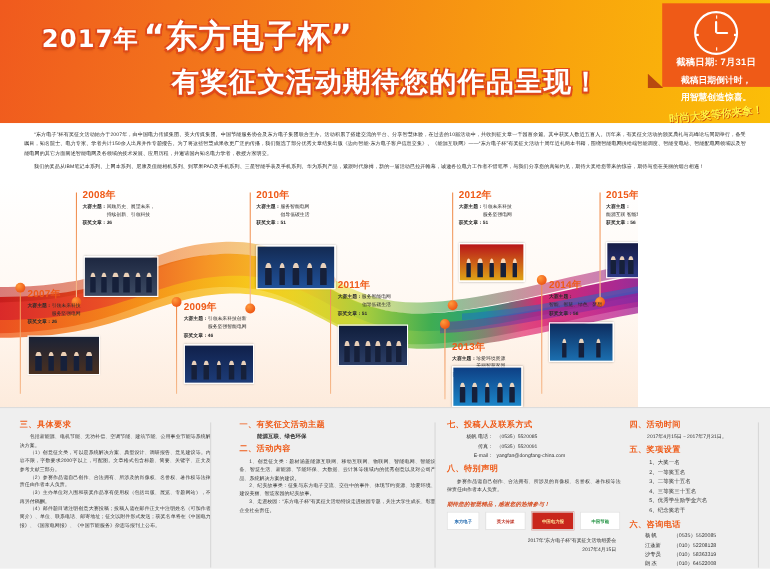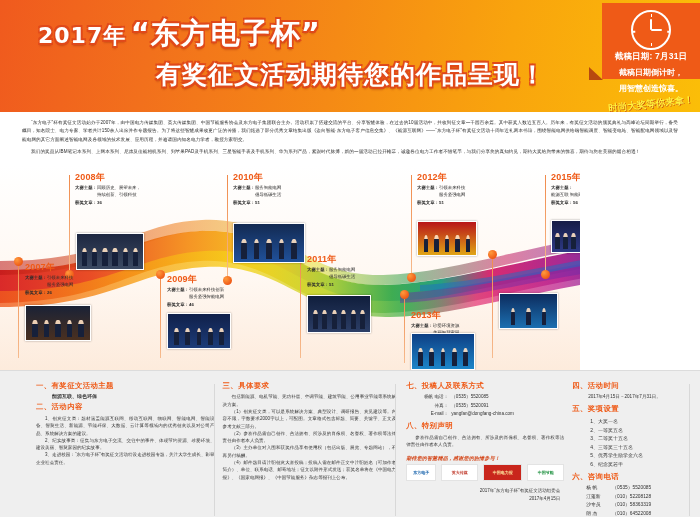--- a/index.html
+++ b/index.html
@@ -449,20 +449,26 @@
         <i></i>
         <i></i>
         <i></i>
         <i></i>
         <i></i>
       </div>
   </div>
 
   <div class="stem" style="left:492px; top:88px; height:105px;"></div>
   <div class="node" style="left:488px; top:85px;"></div>
+  <div class="entry" style="left:499px; top:90px;">
+    <div class="yr">2014年</div>
+    <div class="ln"><span class="lbl">大赛主题：</span></div>
+    <div class="ln"><span>智能、智慧、绿色、梦想</span></div>
+    <div class="cnt"><span>获奖文章：</span><span>56</span></div>
+  </div>
   <div class="photo" style="left:499px; top:128px; width:59px; height:36px; background:linear-gradient(#0d2c5e,#1b6fb0);">
     <div class="ppl">
         <i></i>
         <i></i>
         <i></i>
       </div>
   </div>
 
   <div class="stem" style="left:593px; top:102px; height:95px;"></div>
   <div class="node" style="left:589px; top:99px;"></div>
@@ -481,37 +487,37 @@
         <i></i>
         <i></i>
         <i></i>
         <i></i>
       </div>
   </div>
 </div>
 
 <div class="footer">
 
+  <div class="col col2">
+    <div class="sec-h">三、具体要求</div>
+    <div class="bd">包括新能源、电机节能、无功补偿、空调节能、建筑节能、公用事业节能等系统解决方案。</div>
+    <div class="bd">（1）创意征文类，可以是系统解决方案、典型设计、调研报告、意见建议等。内容不限，字数要求2000字以上，可配图。文章格式包含标题、简要、关键字、正文及参考文献三部分。</div>
+    <div class="bd">（2）参赛作品需自己创作、合法拥有、所涉及的肖像权、名誉权、著作权等法律责任由作者本人负责。</div>
+    <div class="bd">（3）主办单位对入围和获奖作品享有使用权（包括出版、展览、专题网站），不再另付稿酬。</div>
+    <div class="bd">（4）邮件题目请注明创意大赛投稿；投稿人需在邮件正文中注明姓名（可加作者简介）、单位、联系电话、邮寄地址；征文以附件形式发送；获奖名单将在《中国电力报》、《国家电网报》、《中国节能服务》杂志等报刊上公布。</div>
+    <div class="divider-v"></div>
+  </div>
+
   <div class="col col1">
     <div class="sec-h">一、有奖征文活动主题</div>
     <div class="sec-sub">能源互联、绿色环保</div>
     <div class="sec-h">二、活动内容</div>
     <div class="bd">1、创意征文类：题材涵盖能源互联网、移动互联网、物联网、智能电网、智能设备、智慧生活、新能源、节能环保、大数据、云计算等领域内的优秀创意以及对公司产品、系统解决方案的建议。</div>
     <div class="bd">2、纪实故事类：征集与东方电子交流、交往中的事件、体现节约资源、珍爱环境、建设美丽、智慧家园的纪实故事。</div>
     <div class="bd">3、走进校园：“东方电子杯”有奖征文活动特设走进校园专题，关注大学生成长、彰显企业社会责任。</div>
-    <div class="divider-v"></div>
-  </div>
-
-  <div class="col col2">
-    <div class="sec-h">三、具体要求</div>
-    <div class="bd">包括新能源、电机节能、无功补偿、空调节能、建筑节能、公用事业节能等系统解决方案。</div>
-    <div class="bd">（1）创意征文类，可以是系统解决方案、典型设计、调研报告、意见建议等。内容不限，字数要求2000字以上，可配图。文章格式包含标题、简要、关键字、正文及参考文献三部分。</div>
-    <div class="bd">（2）参赛作品需自己创作、合法拥有、所涉及的肖像权、名誉权、著作权等法律责任由作者本人负责。</div>
-    <div class="bd">（3）主办单位对入围和获奖作品享有使用权（包括出版、展览、专题网站），不再另付稿酬。</div>
-    <div class="bd">（4）邮件题目请注明创意大赛投稿；投稿人需在邮件正文中注明姓名（可加作者简介）、单位、联系电话、邮寄地址；征文以附件形式发送；获奖名单将在《中国电力报》、《国家电网报》、《中国节能服务》杂志等报刊上公布。</div>
     <div class="divider-v"></div>
   </div>
 
   <div class="col col4">
     <div class="sec-h">七、投稿人及联系方式</div>
     <div class="kvr"><span class="k">杨帆 电话：</span><span>（0535）5520085</span></div>
     <div class="kvr"><span class="k">传真：</span><span>（0535）5520091</span></div>
     <div class="kvr"><span class="k">E-mail：</span><span>yangfan@dongfang-china.com</span></div>
     <div class="sec-h">八、特别声明</div>
     <div class="bd">参赛作品需自己创作、合法拥有、所涉及的肖像权、名誉权、著作权等法律责任由作者本人负责。</div>

